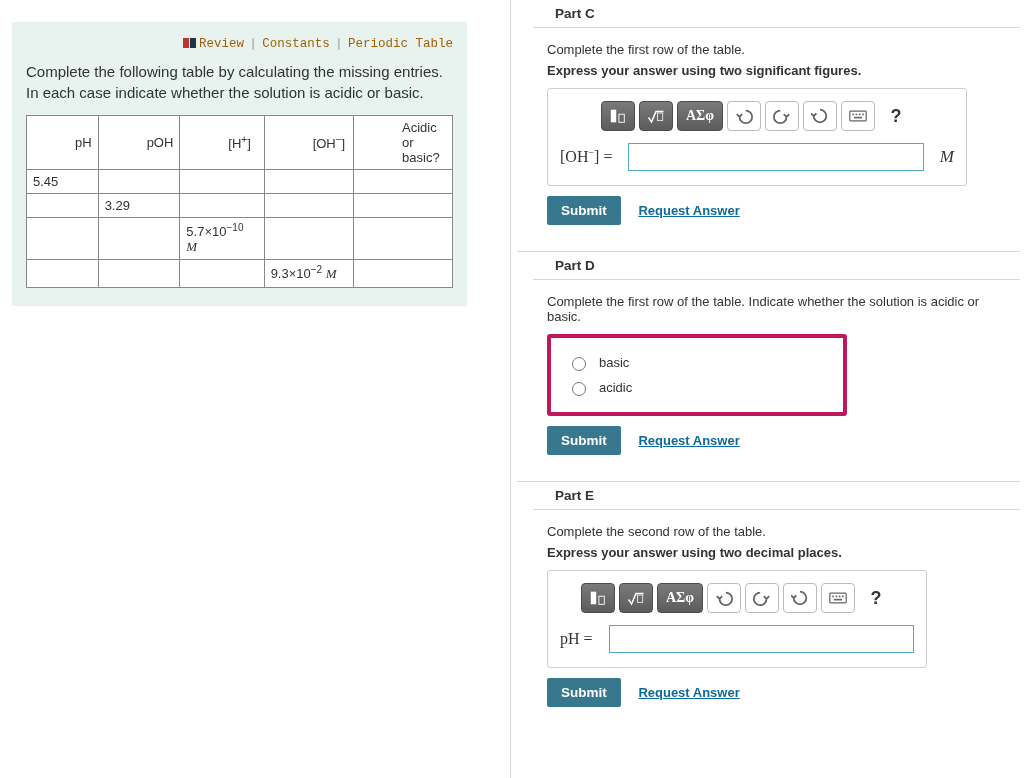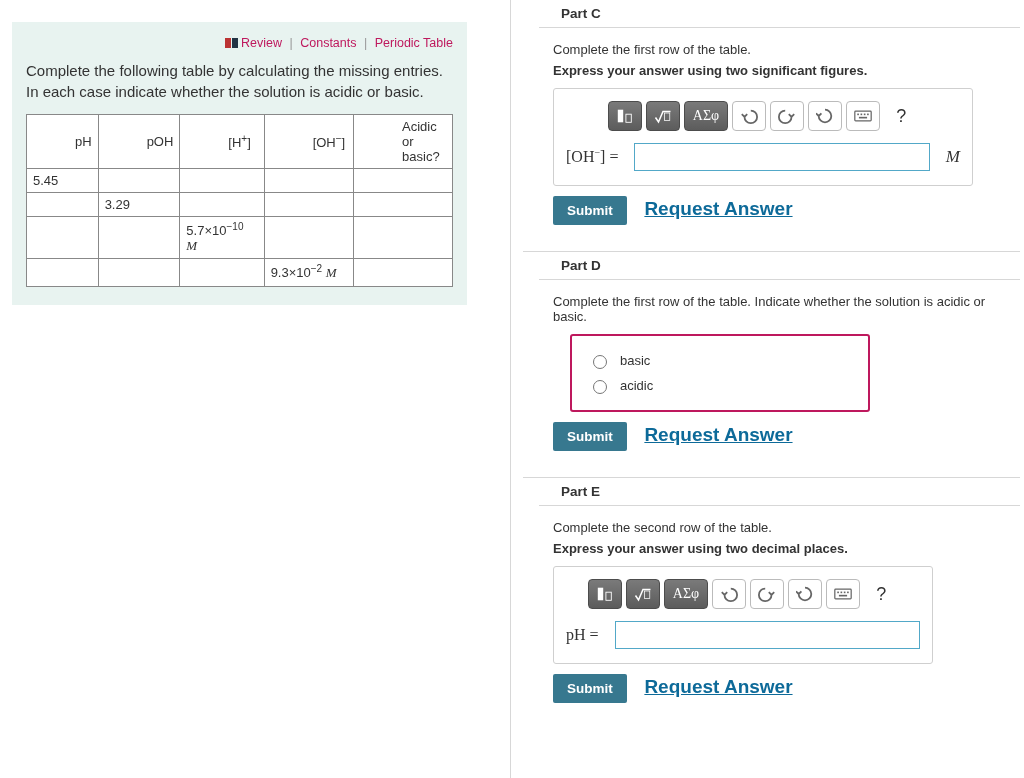--- a/index.html
+++ b/index.html
@@ -20,21 +20,21 @@
     top: 22px;
     width: 455px;
     background: #e8f3f0;
     padding: 14px 14px 18px 14px;
   }
   .left-links {
     text-align: right;
     font-size: 12.5px;
     margin-bottom: 10px;
   }
-  .left-links a { color: #be185d; text-decoration: none; }
+  .left-links a { color: #a16207; text-decoration: none; font-family: Liberation Mono, monospace; }
   .flag-icon {
     display:inline-block; width:14px; height:10px; position:relative; top:1px;
   }
   .flag-icon span { display:inline-block; width:6px; height:10px; }
   .flag-icon .r { background:#b33; }
   .flag-icon .b { background:#234; margin-left:1px;}
   .sep { color:#999; padding:0 4px; }
   .instr {
     font-size: 15px;
     line-height: 1.4;
@@ -57,21 +57,21 @@
   sup{font-size:10px;}
   .ital{font-style:italic; font-family: 'Times New Roman', serif;}
 
   .right-panel {
     position: absolute;
     left: 510px;
     top: 0;
     width: 510px;
     border-left: 1px solid #d7d7d7;
     height: 778px;
-    padding-left: 12px;
+    padding-left: 6px;
   }
   .part-head {
     display:flex; align-items:center;
     font-weight:bold; font-size:13.5px;
     padding: 6px 0 6px 22px;
     border-bottom: 1px solid #d7d7d7;
   }
   .part-head-wrap{ position:relative; padding-left:16px; }
   .part-body { padding: 14px 10px 20px 30px; }
   .prompt { font-size:13px; margin-bottom:6px; }
@@ -87,39 +87,40 @@
   .toolbar {
     display:flex; gap:4px; justify-content:center; margin-bottom:12px; align-items:center;
   }
   .tbtn {
     min-width:34px; height:30px;
     background: linear-gradient(#7a7a7a,#5c5c5c);
     border-radius:4px;
     color:#fff; display:flex; align-items:center; justify-content:center;
     font-size:14px; font-family: 'Times New Roman', serif;
     border:1px solid #4c4c4c;
+    font-weight:bold;
   }
   .tbtn.light { background:#fff; color:#555; border-color:#bbb;}
   .tbtn.qs { background:#fff; color:#333; border:none; font-family:Arial; font-size:18px;}
   .tsvg{ width:18px; height:18px; fill:#fff;}
   .tsvg-dark{ fill:#666;}
   .inline-row { display:flex; align-items:center; gap:16px; }
   .var-label { font-family:'Times New Roman', serif; font-size:16px; }
   .ans-input {
     flex:1; height:28px; border:1px solid #52a8c8; background:#fff;
   }
   .unit { font-family:'Times New Roman', serif; font-style:italic; font-size:17px;}
   .submit-btn {
     background:#37788f; color:#fff; border:none;
     padding:7px 14px; font-size:13.5px; font-weight:bold;
     border-radius:2px; cursor:pointer;
   }
-  .req-link { color:#0d6a99; font-weight:bold; font-size:19px; text-decoration:underline; margin-left:14px;}
+  .req-link { color:#0d6a99; font-weight:bold; font-size:13px; text-decoration:underline; margin-left:14px;}
   .radio-box {
-    border:2px solid #be185d; border-radius:3px; padding:12px 16px; width:300px; margin:10px 17px;
+    border:4px solid #be185d; border-radius:3px; padding:12px 16px; width:300px; margin:10px 0;
   }
   .radio-row { display:flex; align-items:center; gap:10px; padding:4px 0; font-size:13px;}
   input[type=radio]{ width:14px; height:14px;}
   .hr{ border-top:1px solid #d7d7d7; margin:6px 0 0 0;}
 </style>
 </head>
 <body>
 
 <div class="left-panel">
   <div class="left-links">

